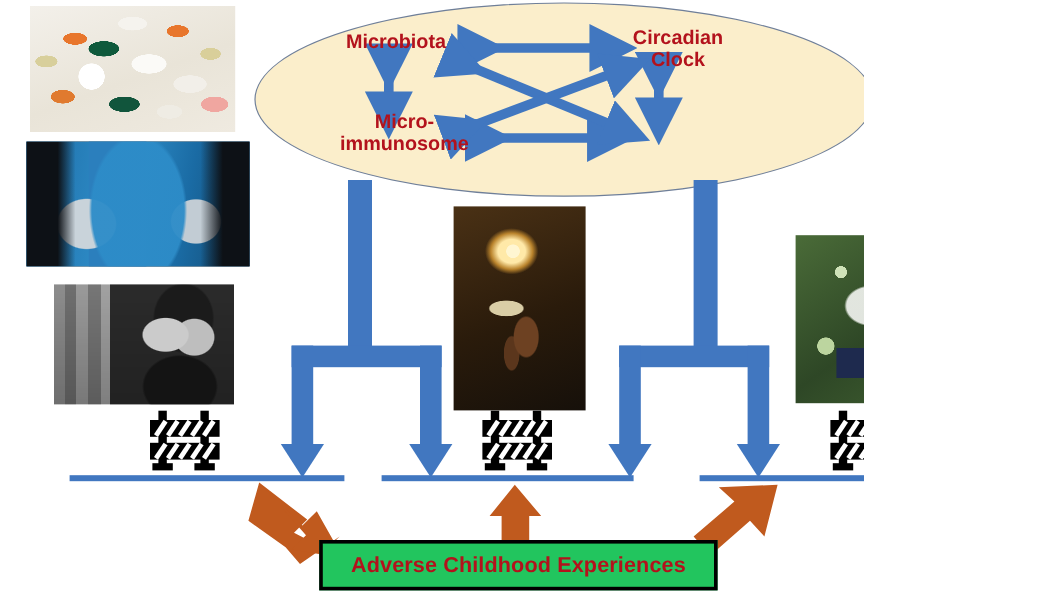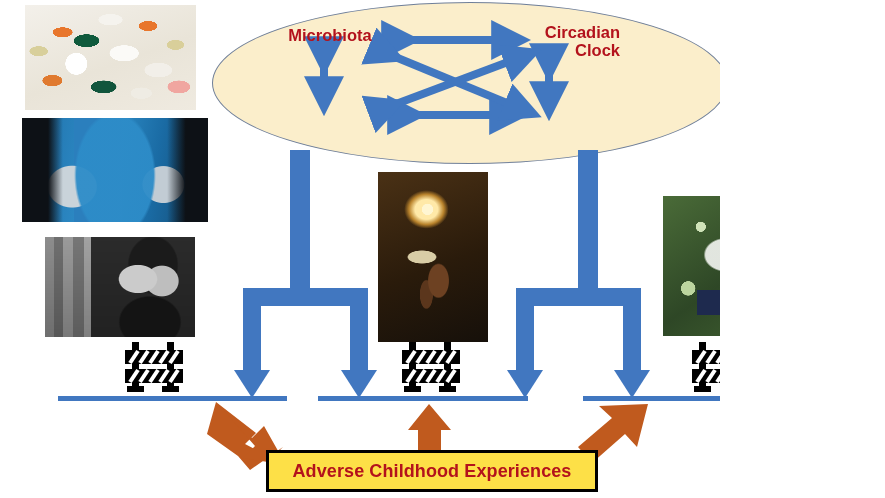--- a/index.html
+++ b/index.html
@@ -85,21 +85,21 @@
   #ellipse{position:absolute;left:212px;top:2px;width:514px;height:160px;
      background:#fbeecb;border:1px solid #6f7f99;border-radius:50%;}
   .node{position:absolute;color:#b3121c;font-weight:bold;font-size:16.5px;
      line-height:1.08;text-align:center;white-space:pre-line;}
 
   
   .bar{position:absolute;background:#4177c0;}
 
   
   #acebox{position:absolute;left:266px;top:450px;width:326px;height:36px;
-     background:#fde047;border:3px solid #000;display:flex;align-items:center;justify-content:center;}
+     background:#22c55e;border:3px solid #000;display:flex;align-items:center;justify-content:center;}
   #acebox span{color:#b3121c;font-weight:bold;font-size:18px;letter-spacing:.1px;}
 </style>
 </head>
 <body>
 
 <div id="stage">
 
   <div class="photo pills" style="left:25px;top:5px;width:171px;height:105px;"></div>
 
   <div class="photo scrubs" style="left:22px;top:118px;width:186px;height:104px;"></div>
@@ -130,22 +130,24 @@
 
       <line x1="337" y1="62" x2="337" y2="100"></line>
 
       <line x1="176" y1="52" x2="312" y2="108"></line>
 
       <line x1="176" y1="105" x2="312" y2="54"></line>
     </g>
   </svg>
 
   <div class="node" style="left:275px;top:27px;width:110px;">Microbiota</div>
-  <div class="node" style="left:510px;top:24px;width:110px;text-align:right;">Circadian
+  <div class="node" style="left:510px;top:24px;width:110px;">Circadian
 Clock</div>
+  <div class="node" style="left:272px;top:94px;width:130px;">Micro-
+immunosome</div>
 
   <svg style="position:absolute;left:0;top:0;width:885px;height:498px;overflow:visible">
     <g fill="#4177c0">
 
       <rect x="290" y="150" width="20" height="155"></rect>
       <rect x="243" y="288" width="125" height="18"></rect>
       <rect x="243" y="288" width="18" height="90"></rect>
       <rect x="350" y="288" width="18" height="90"></rect>
       <polygon points="234,370 270,370 252,398"></polygon>
       <polygon points="341,370 377,370 359,398"></polygon>

